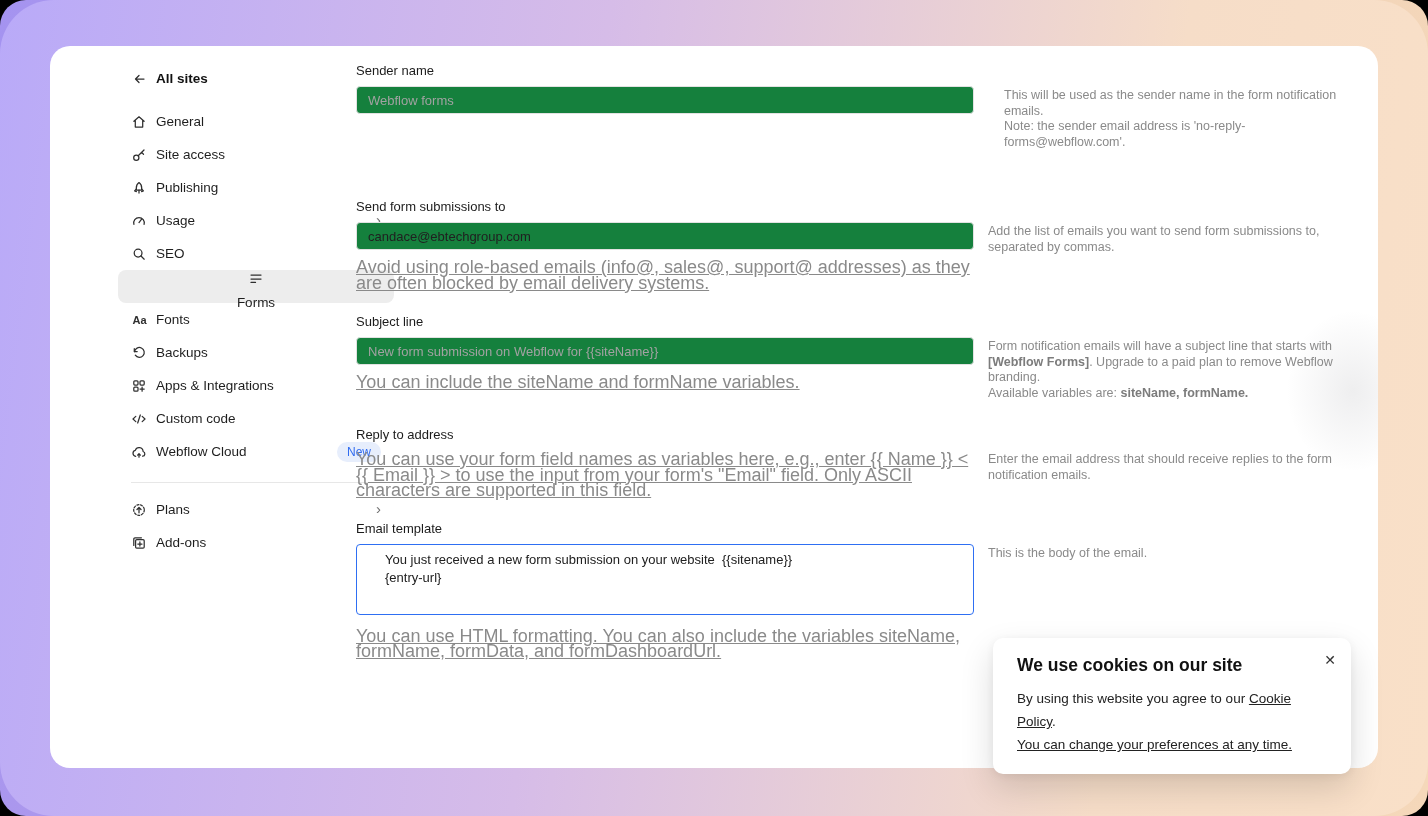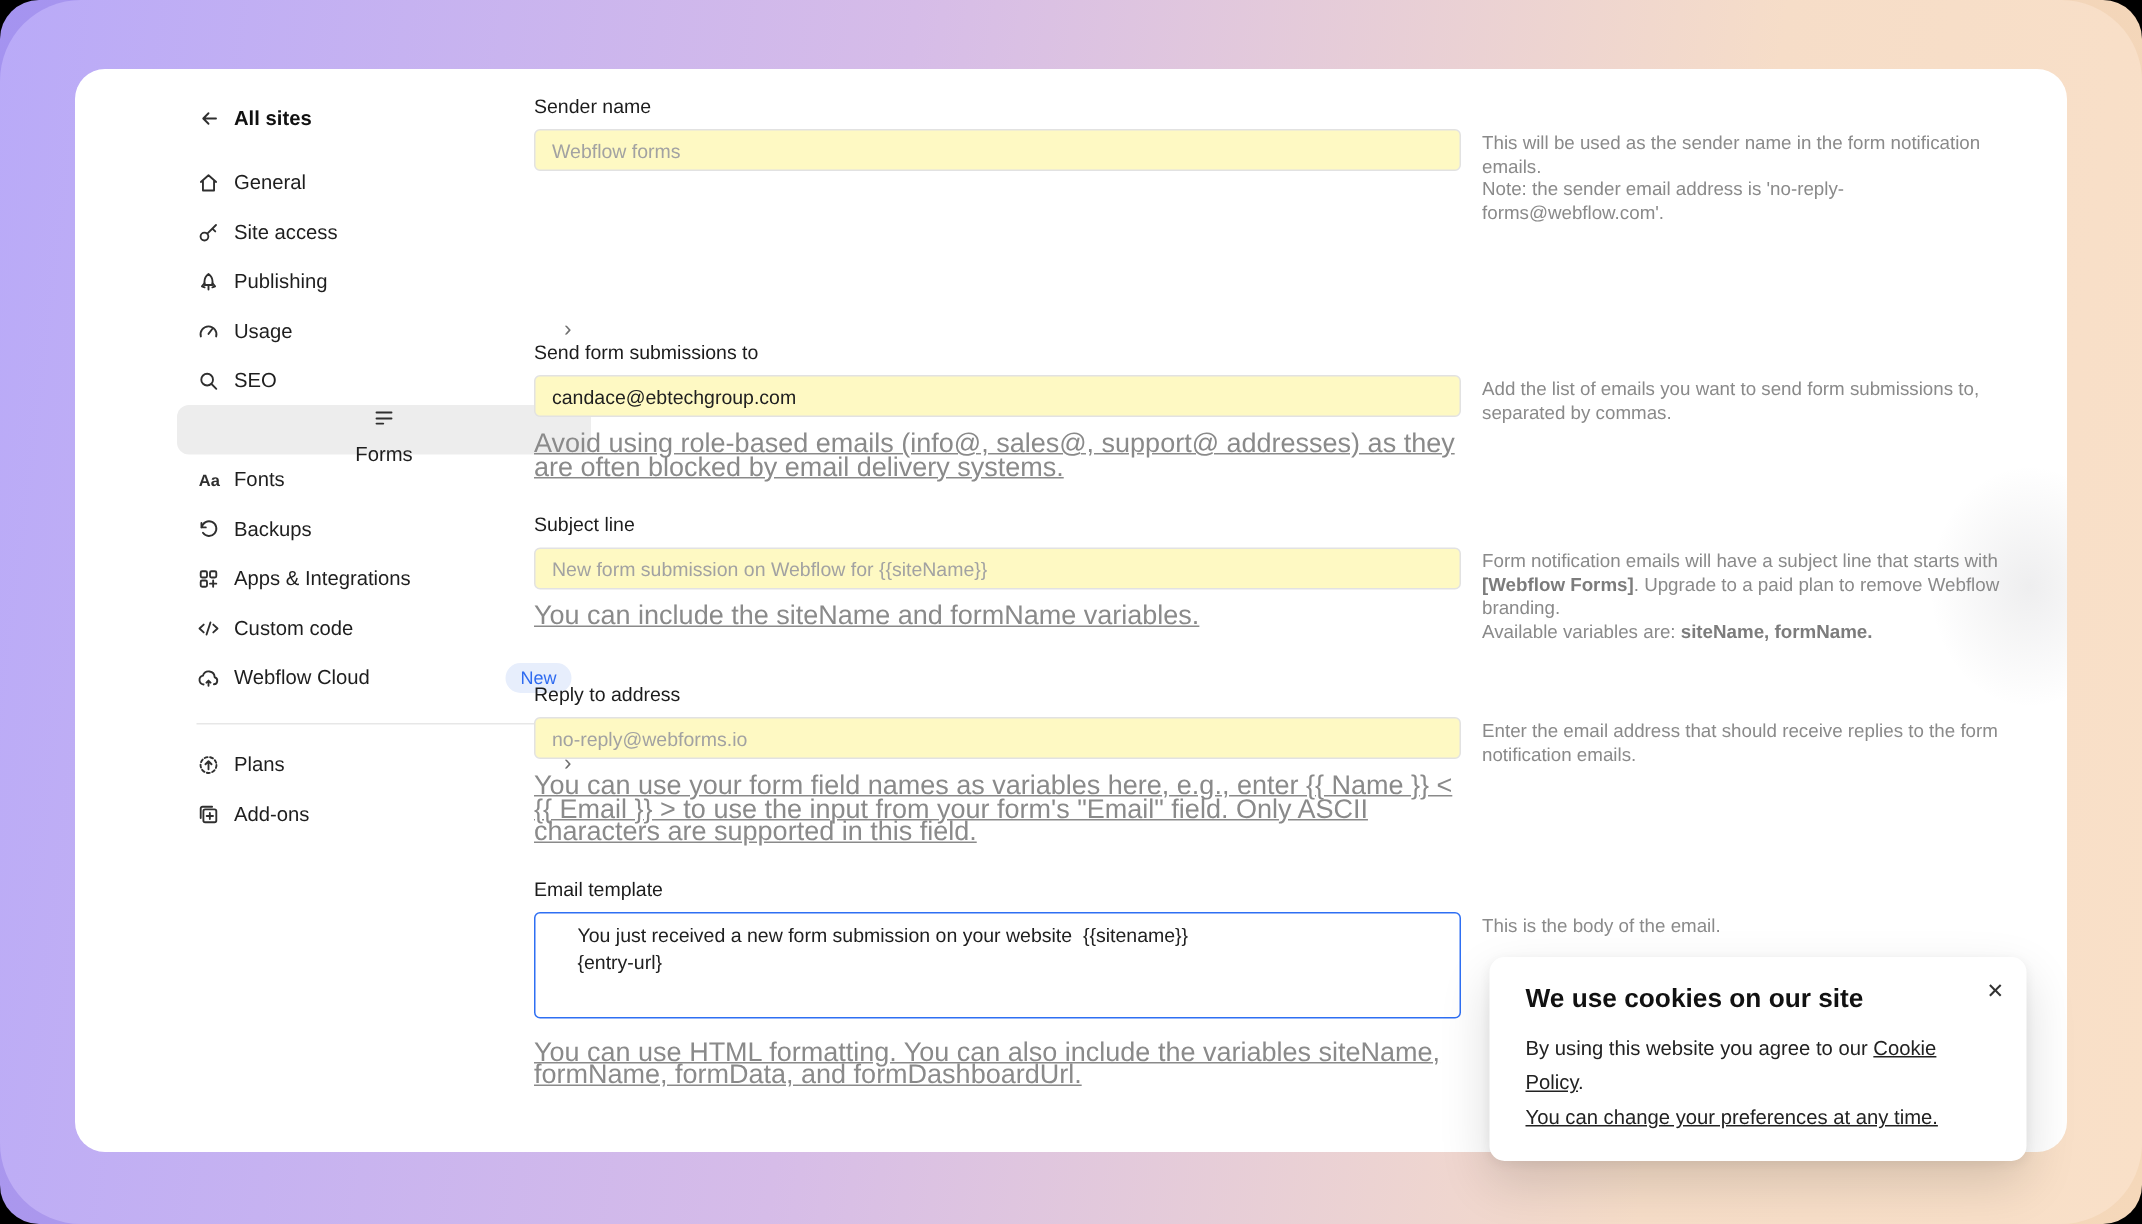--- a/index.html
+++ b/index.html
@@ -33,21 +33,21 @@
   .sb-chevron { color:#6f6f6f; font-size:15px; line-height:1; padding-bottom:2px; }
   .sb-badge { font-size:12px; color:#2f6bf0; background:#e7eefc; border-radius:10px; padding:3px 10px; }
   .sb-divider { border:none; border-top:1px solid #e7e7e7; margin:14px 13px 10px 13px; }
 
   
   .main { position:absolute; left:306px; top:0; width:1022px; padding-top:17px; }
   .fgroup { display:flex; }
   .fcol { width:618px; }
   .flabel { font-size:13px; color:#1c1c1c; margin-bottom:8px; }
   .tinput { width:618px; height:28px; border:1px solid #e2e2e2; border-radius:4px;
-    padding:0 11px; font-size:13px; color:#202020; font-family:"Liberation Sans", sans-serif; outline:none; background:#fef9c3; }
+    padding:0 11px; font-size:13px; color:#202020; font-family:"Liberation Sans", sans-serif; outline:none; background:#15803d; }
   .tinput::placeholder { color:#a2a2a2; }
   .tarea { width:618px; height:71px; border:1px solid #2e6ff3; border-radius:4px;
     padding:6px 28px; font-size:13px; line-height:1.45; color:#202020; resize:none; outline:none;
     font-family:"Liberation Sans", sans-serif; }
   .fhint { margin-top:10px; font-size:18px; line-height:15.5px; color:#8a8a8a; max-width:618px; white-space:pre-line;text-decoration:underline; }
   .helpcol { margin-left:14px; width:350px; padding-top:25px; font-size:12.5px; line-height:15.5px;
     color:#8a8a8a; white-space:pre-line; }
   .helpcol b { font-weight:700; color:#7c7c7c; }
 
   .toggle-row { display:flex; align-items:center; margin-top:12px; height:26px; }
@@ -220,21 +220,21 @@
             <path d="M2.8 10.4V4a1.2 1.2 0 0 1 1.2-1.2h6.4"></path>
             <path d="M8.9 6.9v4.1M6.8 9h4.2"></path>
           </svg>
       </span>
       <span class="sb-label">Add-ons</span>
     </div>
   </nav>
 
   <main class="main">
 
-    <div class="fgroup" style="margin-bottom:77px;">
+    <div class="fgroup" style="margin-bottom:49px;gap:16px;">
       <div class="fcol">
         <div class="flabel">Sender name</div>
         <input class="tinput" type="text" placeholder="Webflow forms" style="">
       </div>
       <div class="helpcol">This will be used as the sender name in the form notification emails.
 Note: the sender email address is 'no-reply-forms@webflow.com'.</div>
     </div>
 
     <div class="fgroup" style="margin-bottom:23px;">
       <div class="fcol">
@@ -251,21 +251,20 @@
         <input class="tinput" type="text" placeholder="New form submission on Webflow for {{siteName}}" style="">
         <div class="fhint">You can include the siteName and formName variables.</div>
       </div>
       <div class="helpcol"><span>Form notification emails will have a subject line that starts with </span><b>[Webflow Forms]</b><span>. Upgrade to a paid plan to remove Webflow branding.
 Available variables are: </span><b>siteName, formName.</b></div>
     </div>
 
     <div class="fgroup" style="margin-bottom:22px;">
       <div class="fcol">
         <div class="flabel">Reply to address</div>
-        <input class="tinput" type="text" placeholder="no-reply@webforms.io" style="">
         <div class="fhint">You can use your form field names as variables here, e.g., enter {{ Name }} &lt; {{ Email }} &gt; to use the input from your form's "Email" field. Only ASCII characters are supported in this field.</div>
       </div>
       <div class="helpcol">Enter the email address that should receive replies to the form notification emails.</div>
     </div>
 
     <div class="fgroup" style="margin-bottom:22px;">
       <div class="fcol">
         <div class="flabel">Email template</div>
         <textarea class="tarea" style="">You just received a new form submission on your website  {{sitename}}
 {entry-url}</textarea>

